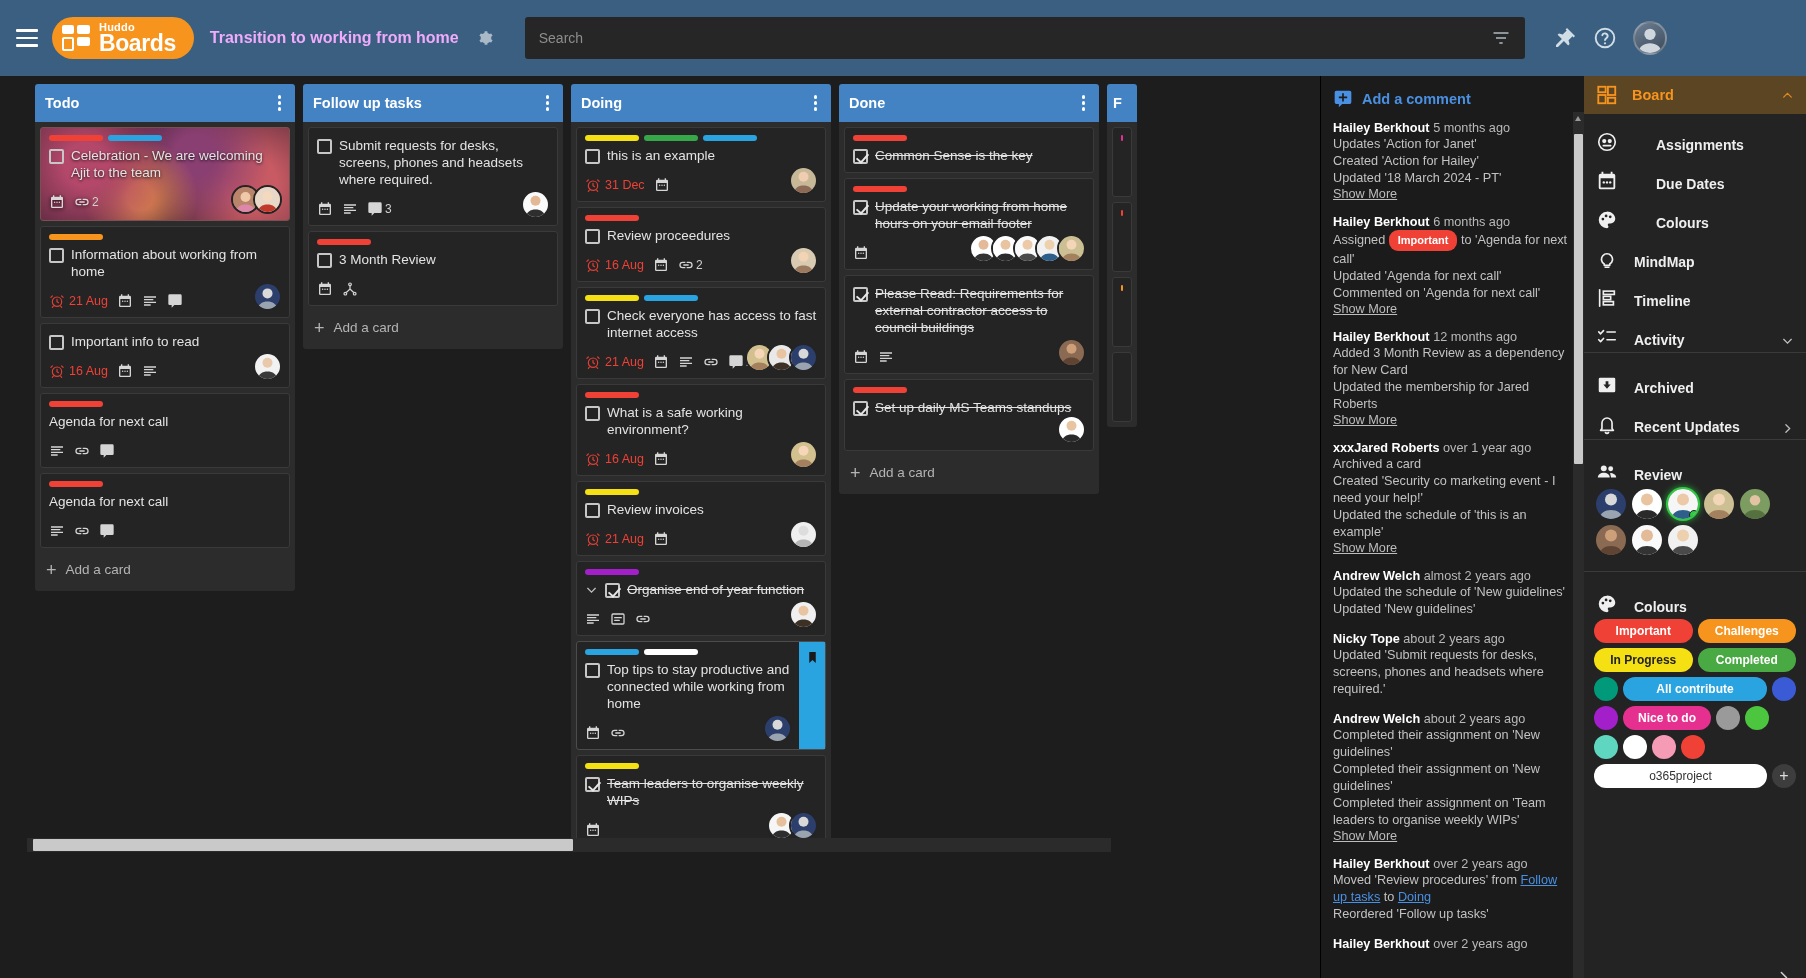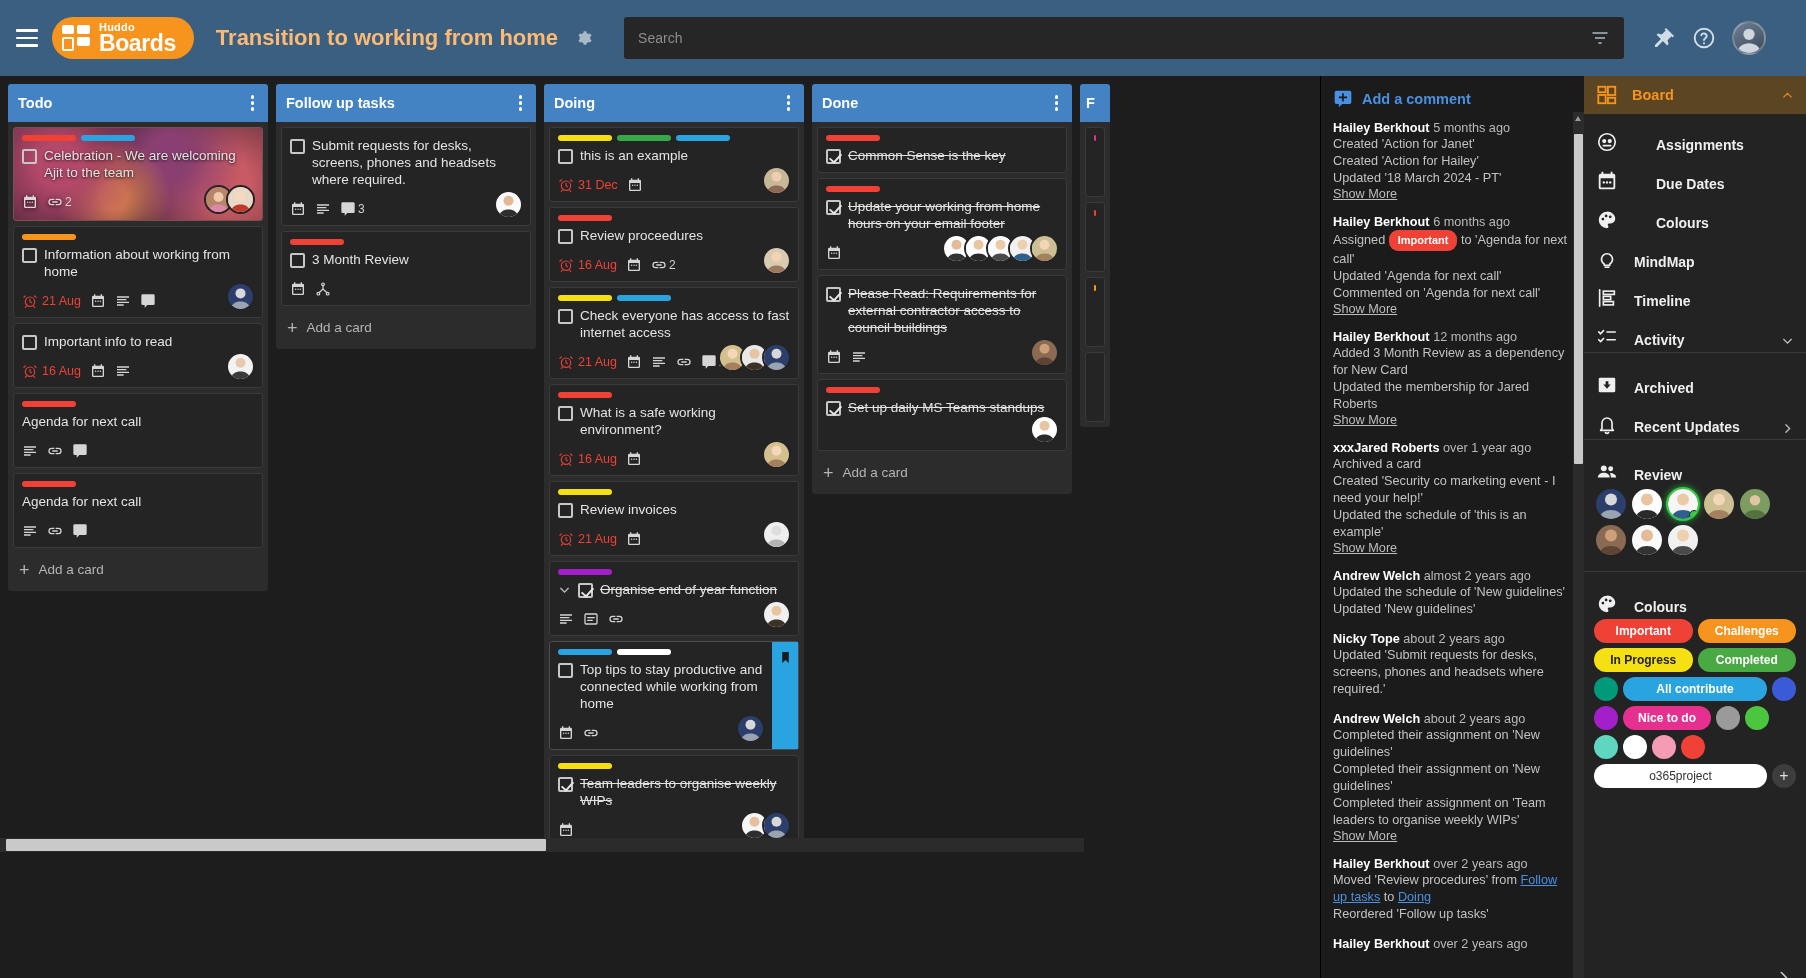--- a/index.html
+++ b/index.html
@@ -23,42 +23,42 @@
   }
   .logo-mark{ width:30px; height:30px; position:relative;}
   .logo-mark i{position:absolute; background:#fff; border-radius:2px;}
   .logo-mark i:nth-child(1){left:0; top:2px; width:12px; height:9px;}
   .logo-mark i:nth-child(2){left:15px; top:2px; width:13px; height:9px;}
   .logo-mark i:nth-child(3){left:0; top:14px; width:12px; height:14px; background:transparent; border:2.5px solid #fff;}
   .logo-mark i:nth-child(4){left:15px; top:14px; width:13px; height:9px;}
   .logo-txt{ line-height:1; }
   .logo-txt .s{ font-size:11px; color:#fff; display:block; font-weight:600; letter-spacing:.2px;}
   .logo-txt .b{ font-size:23px; color:#fff; display:block; font-weight:700; letter-spacing:-.4px; margin-top:-1px;}
-  .board-title{ font-size:22px; font-weight:700; color:#fdba74; margin-left:12px; white-space:nowrap;}
+  .board-title{ font-size:16px; font-weight:700; color:#f0abfc; margin-left:6px; white-space:nowrap;}
   .gear{ width:16px;height:16px; margin-left:8px; cursor:pointer; opacity:.75;}
   .search{
     flex:1; margin-left:22px; margin-right:8px; height:42px; background:#262626;
     border-radius:3px; display:flex; align-items:center; padding:0 14px; max-width:1000px;
   }
   .search input{
     flex:1; background:transparent; border:none; outline:none; color:#ddd; font-size:14px;
     font-family:"Liberation Sans", sans-serif;
   }
   .search input::placeholder{ color:#8d8d8d; }
   .filter-ico{ width:20px; height:20px; cursor:pointer; opacity:.85;}
   .topbar-right{ display:flex; align-items:center; gap:16px; margin-left:10px;}
   .topbar-right .tbi{ width:24px; height:24px; cursor:pointer; opacity:.95;}
   .avatar-top{
     width:34px;height:34px;border-radius:50%;cursor:pointer;overflow:hidden;
     background:linear-gradient(150deg,#6d7f94,#3c4a5a);
     border:2px solid rgba(255,255,255,.25);
   }
 
   
-  .main{ display:flex; height:776px; position:relative; }
+  .main{ display:flex; height:776px; position:relative;padding-left:27px; }
   .board-scroll{
     flex:1; display:flex; gap:8px; padding:8px 0 0 8px; overflow:hidden; position:relative;
     background:#1d1d1d;
   }
 
   
   .col{ width:260px; flex:0 0 260px; display:flex; flex-direction:column; align-self:flex-start; max-height:890px;}
   .col-head{
     background:#4383c4; height:38px; border-radius:3px 3px 0 0; display:flex; align-items:center;
     padding:0 10px; justify-content:space-between;
@@ -1011,21 +1011,21 @@
         <path d="M20 2H4a2 2 0 00-2 2v12a2 2 0 002 2h3v4l4-4h9a2 2 0 002-2V4a2 2 0 00-2-2z"></path>
         <path d="M11 5h2v4h4v2h-4v4h-2v-4H7V9h4z" fill="#1b1b1b"></path>
       </svg>
       <span>Add a comment</span>
     </div>
 
     <div class="act-list">
 
       <div class="act-item">
         <div class="act-head"><b>Hailey Berkhout</b> <span>5 months ago</span></div>
-        <div class="act-line">Created 'Action for Janet'</div>
+        <div class="act-line">Updates 'Action for Janet'</div>
         <div class="act-line">Created 'Action for Hailey'</div>
         <div class="act-line">Updated '18 March 2024 - PT'</div>
         <div class="showmore">Show More</div>
       </div>
 
       <div class="act-item">
         <div class="act-head"><b>Hailey Berkhout</b> <span>6 months ago</span></div>
         <div class="act-line">
           <span>Assigned</span>
           <span class="pill-imp">Important</span>

